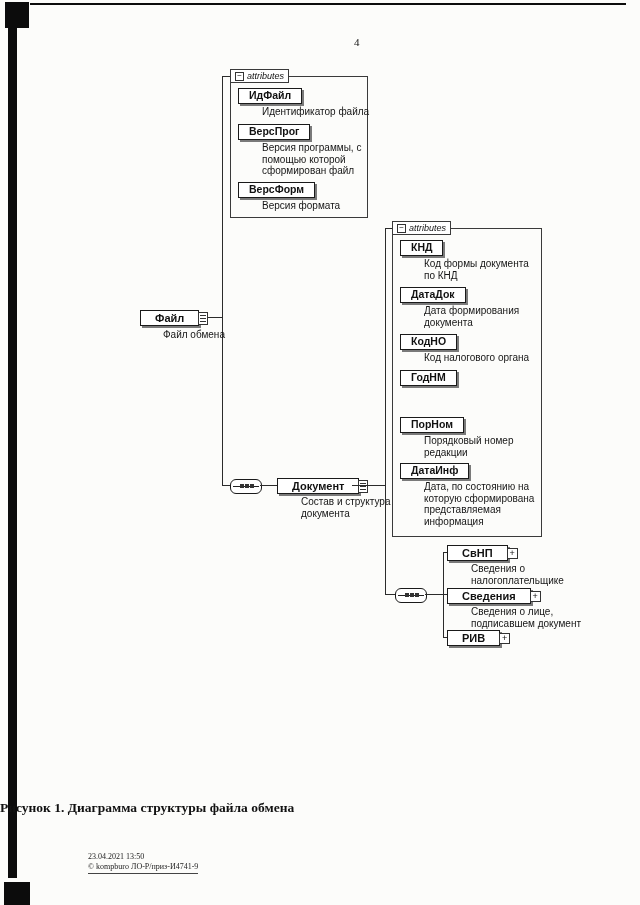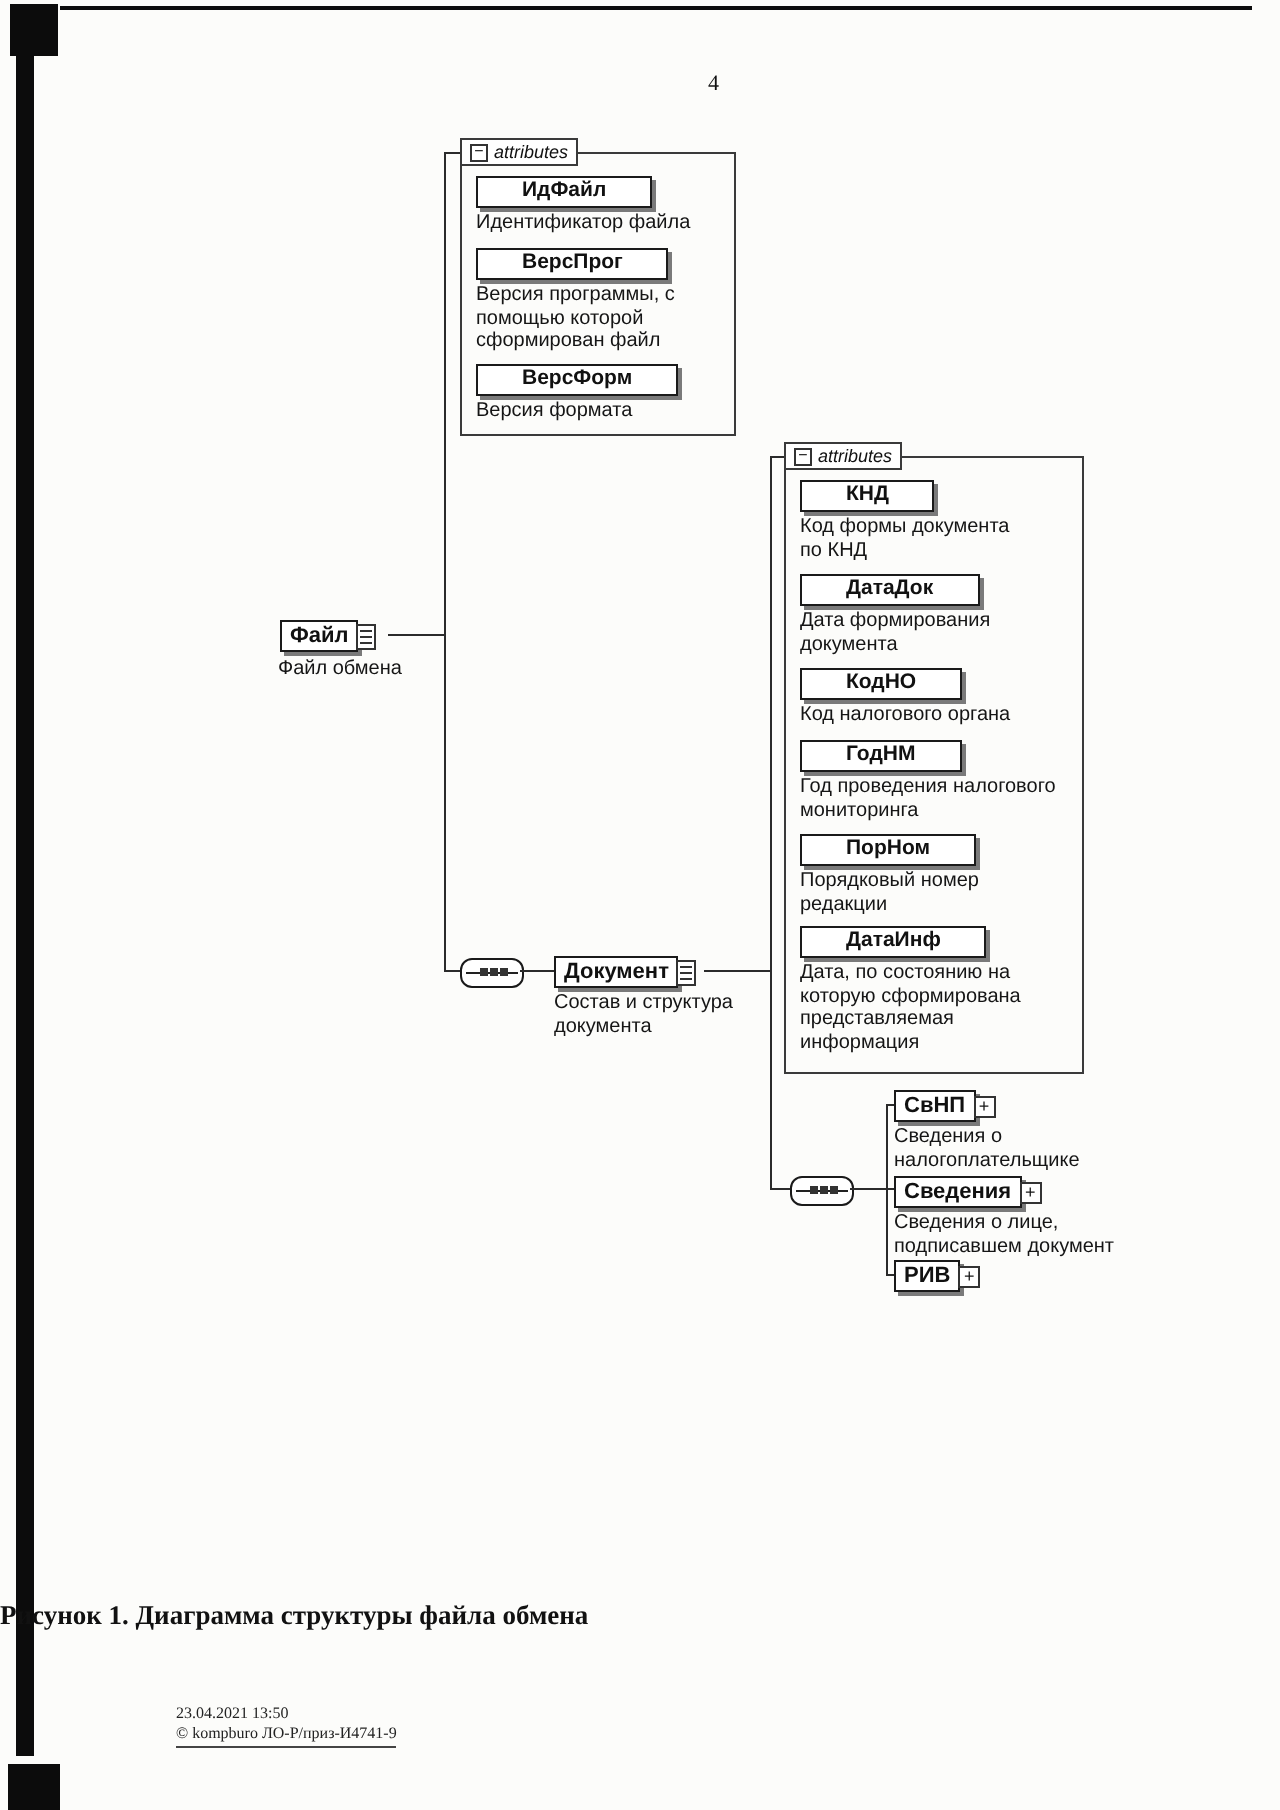--- a/index.html
+++ b/index.html
@@ -9,30 +9,30 @@
     font-family:"Liberation Sans",sans-serif;color:#111;
   }
   
   .scan{position:absolute;background:#0c0c0c;}
   
   .line{position:absolute;background:#2b2b2b;}
   .el-box{
     position:absolute;background:#fff;border:1px solid #1a1a1a;
     box-shadow:2px 2px 0 #7a7a7a;
     font-weight:bold;font-size:11px;line-height:12px;
-    padding:1px 4px;white-space:nowrap;
+    padding:1px 14px;white-space:nowrap;
   }
   .attr-box{
     position:absolute;background:#fff;border:1px solid #1a1a1a;
     box-shadow:2px 2px 0 #7a7a7a;
     font-weight:bold;font-size:10.5px;line-height:11.5px;
-    padding:1px 22px;white-space:nowrap;
+    padding:1px 10px;white-space:nowrap;
   }
   .desc{
-    position:absolute;font-size:10px;line-height:11.5px;color:#151515;
+    position:absolute;font-size:10px;line-height:11.5px;color:#151515;margin-left:24px;
   }
   .attrs-container{position:absolute;border:1px solid #3a3a3a;}
   .attrs-tab{
     position:absolute;background:#fff;border:1px solid #3a3a3a;
     font-size:9px;font-style:italic;line-height:9px;
     display:flex;align-items:center;gap:3px;padding:1px 4px;height:10px;
   }
   .minus-icon{
     display:inline-block;width:7px;height:7px;border:1px solid #333;
     font-size:8px;line-height:6px;text-align:center;font-style:normal;background:#fff;
@@ -137,21 +137,20 @@
   <div class="attr-box" style="left:400px;top:240px">КНД</div>
   <div class="desc" style="left:400px;top:258px;width:112px">Код формы документа по КНД</div>
 
   <div class="attr-box" style="left:400px;top:287px">ДатаДок</div>
   <div class="desc" style="left:400px;top:305px;width:110px">Дата формирования документа</div>
 
   <div class="attr-box" style="left:400px;top:334px">КодНО</div>
   <div class="desc" style="left:400px;top:352px;width:135px">Код налогового органа</div>
 
   <div class="attr-box" style="left:400px;top:370px">ГодНМ</div>
-  <div class="desc" style="left:400px;top:388px;width:128px">Год проведения налогового мониторинга</div>
 
   <div class="attr-box" style="left:400px;top:417px">ПорНом</div>
   <div class="desc" style="left:400px;top:435px;width:100px">Порядковый номер редакции</div>
 
   <div class="attr-box" style="left:400px;top:463px">ДатаИнф</div>
   <div class="desc" style="left:400px;top:481px;width:115px">Дата, по состоянию на которую сформирована представляемая информация</div>
 
   <div class="seq-icon" style="left:395px;top:588px">
     <span class="seq-line"></span>
     <span class="seq-sq" style="left:9px"></span>

